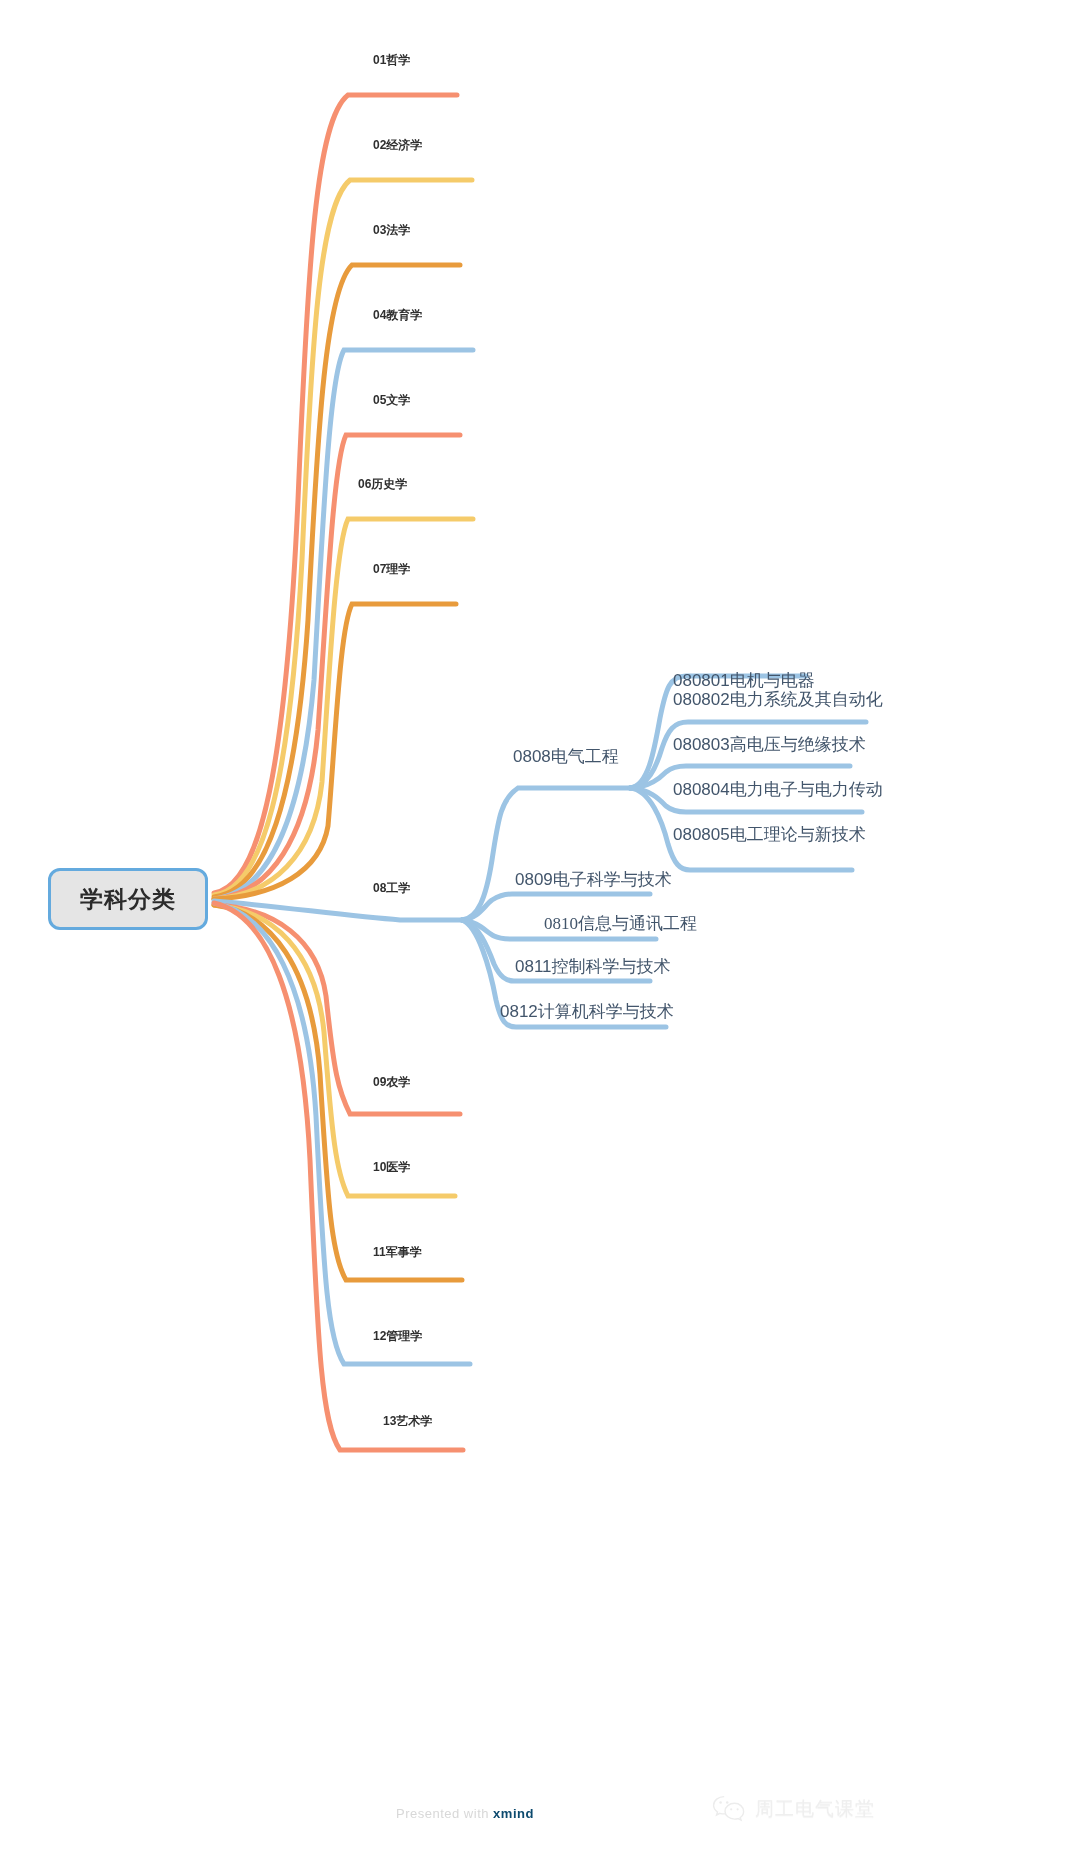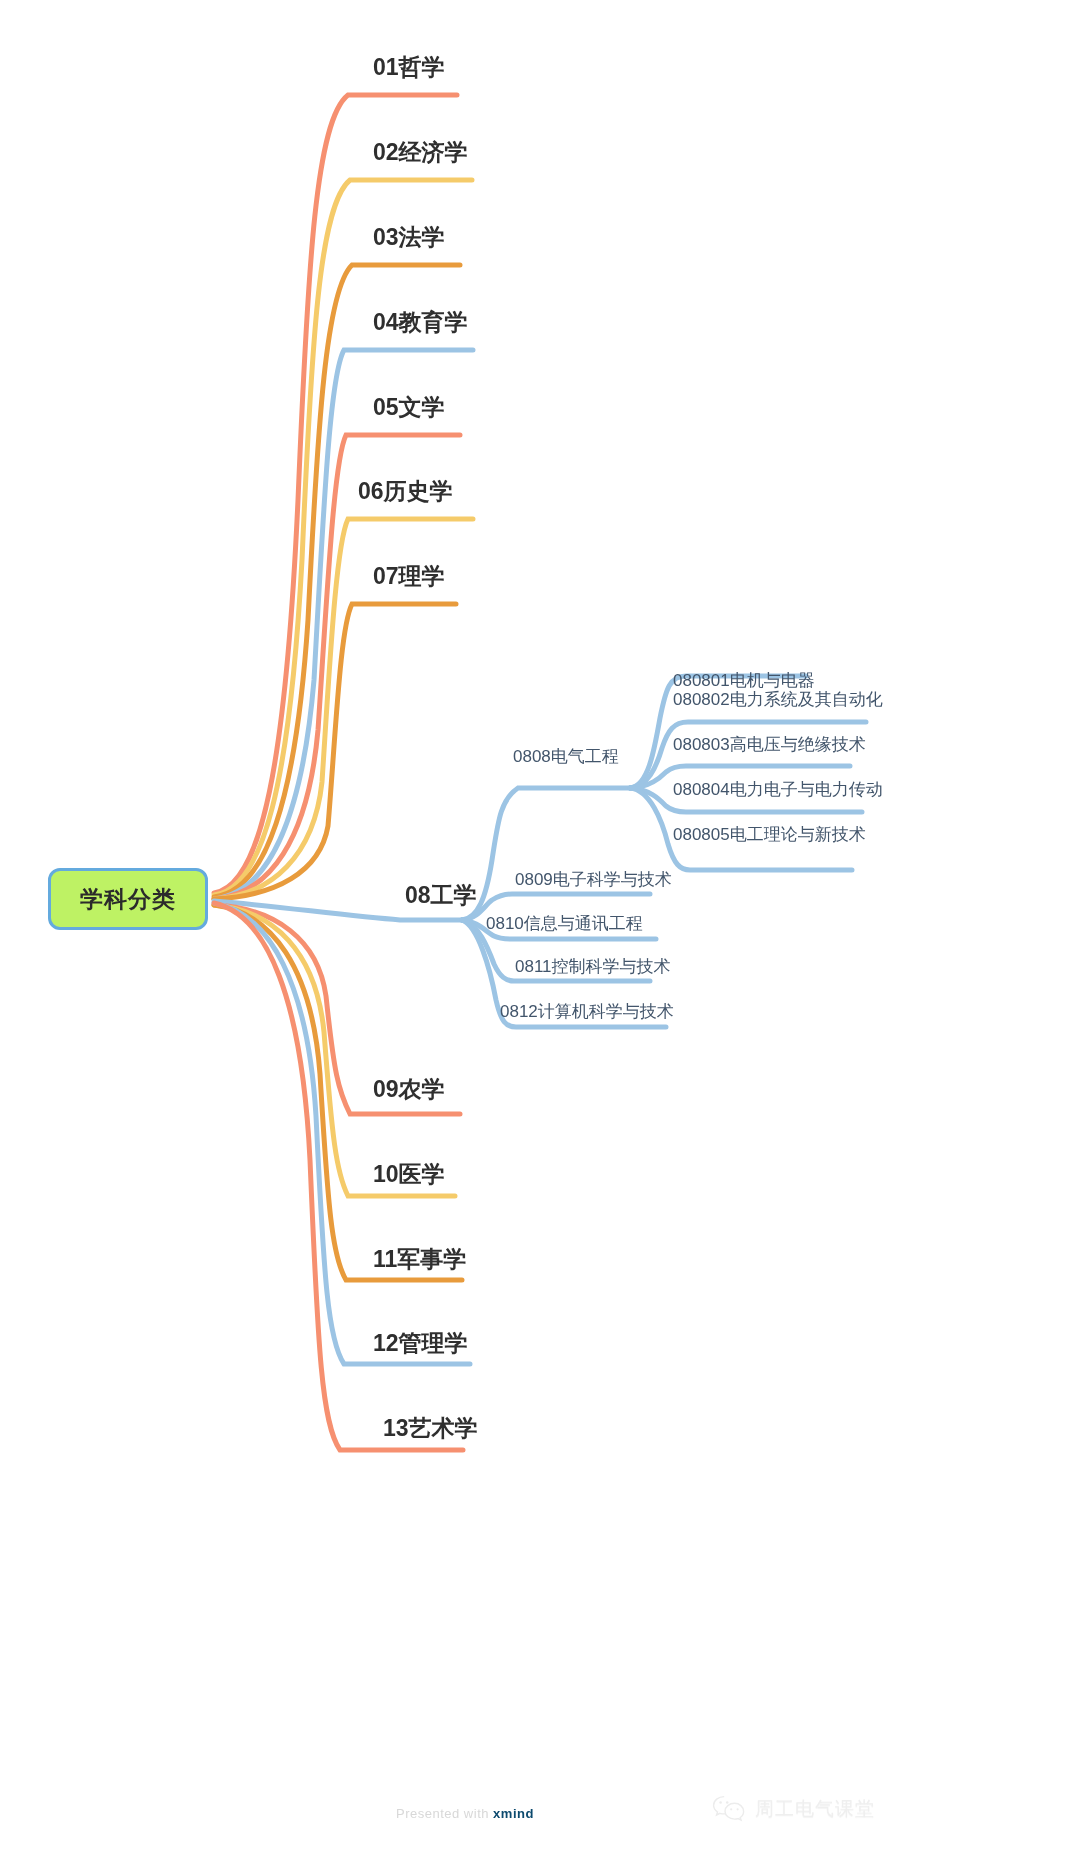--- a/index.html
+++ b/index.html
@@ -25,42 +25,42 @@
   
   .root-node{
     position:absolute;
     left:48px;
     top:868px;
     width:160px;
     height:62px;
     box-sizing:border-box;
     border:3px solid #64aade;
     border-radius:12px;
-    background:#bef264;
+    background:#e5e5e5;
     display:flex;
     align-items:center;
     justify-content:center;
     z-index:5;
   }
   .root-node span{
     font-size:23px;
     font-weight:bold;
     color:#2b2b2b;
     letter-spacing:1px;
   }
   
   .node-label{
     position:absolute;
     font-size:19px;
     color:#3a3a3a;
     white-space:nowrap;
     z-index:4;
   }
   .lvl1{
-    font-size:23px;
+    font-size:12px;
     font-weight:bold;
     color:#2f2f2f;
   }
   .lvl2{
     font-size:17px;
     font-weight:normal;
     color:#42556b;
   }
   .lvl3{
     font-size:17px;
@@ -158,27 +158,27 @@
   <div class="node-label lvl1" style="left:373px;top:222px;">03法学</div>
 
   <div class="node-label lvl1" style="left:373px;top:307px;">04教育学</div>
 
   <div class="node-label lvl1" style="left:373px;top:392px;">05文学</div>
 
   <div class="node-label lvl1" style="left:358px;top:476px;">06历史学</div>
 
   <div class="node-label lvl1" style="left:373px;top:561px;">07理学</div>
 
-  <div class="node-label lvl1" style="left:373px;top:880px;margin-left:32px;">08工学</div>
+  <div class="node-label lvl1" style="left:373px;top:880px;">08工学</div>
 
   <div class="node-label lvl2" style="left:513px;top:745px;">0808电气工程</div>
 
   <div class="node-label lvl2" style="left:515px;top:868px;">0809电子科学与技术</div>
 
-  <div class="node-label lvl2" style="left:486px;top:912px;">0810信息与通讯工程</div>
+  <div class="node-label lvl2" style="left:544px;top:912px;font-family:Liberation Serif, serif;">0810信息与通讯工程</div>
 
   <div class="node-label lvl2" style="left:515px;top:955px;">0811控制科学与技术</div>
 
   <div class="node-label lvl2" style="left:500px;top:1000px;">0812计算机科学与技术</div>
 
   <div class="node-label lvl3" style="left:673px;top:643px;margin-top:26px;">080801电机与电器</div>
 
   <div class="node-label lvl3" style="left:673px;top:688px;">080802电力系统及其自动化</div>
 
   <div class="node-label lvl3" style="left:673px;top:733px;">080803高电压与绝缘技术</div>

